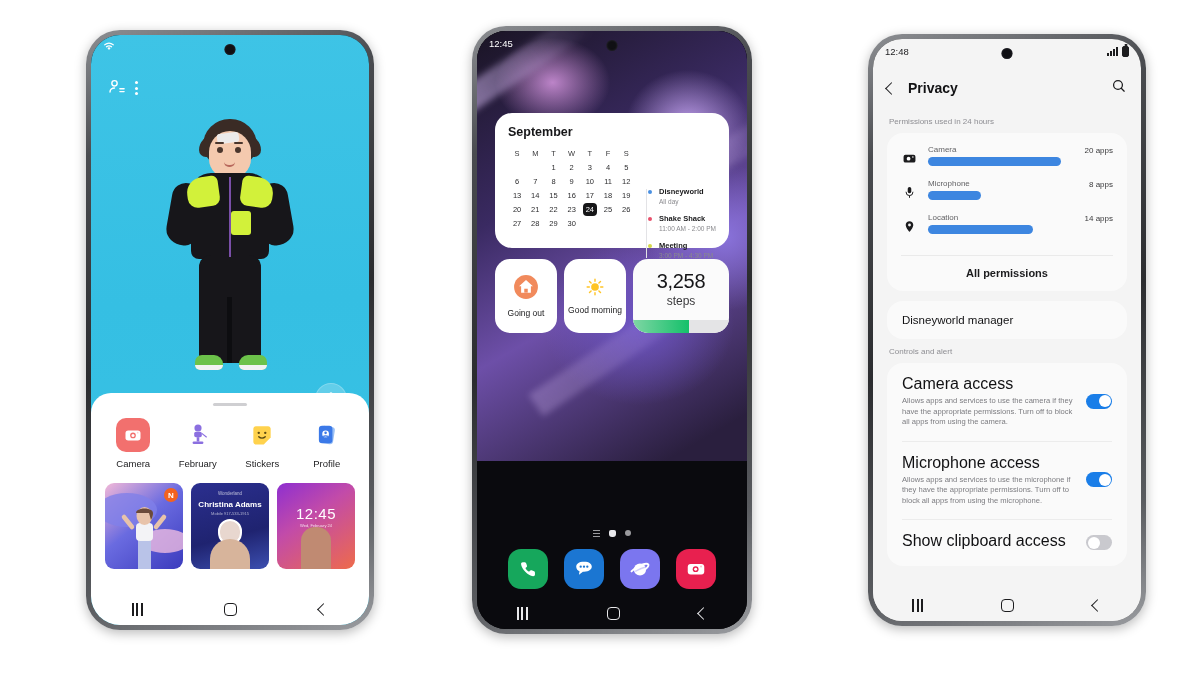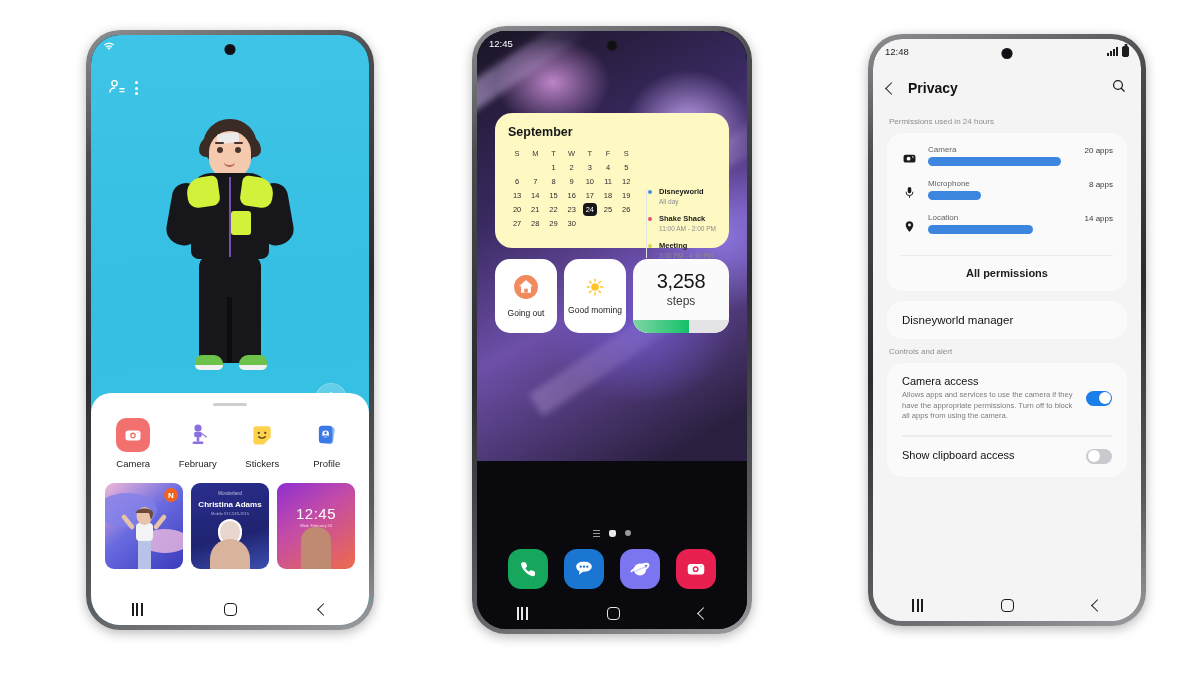--- a/index.html
+++ b/index.html
@@ -133,21 +133,21 @@
     background:
       radial-gradient(ellipse 100px 90px at 78% 22%, rgba(196,163,240,.95), transparent 62%),
       radial-gradient(ellipse 120px 110px at 92% 48%, rgba(140,118,224,.9), transparent 66%),
       radial-gradient(ellipse 90px 70px at 28% 12%, rgba(214,150,224,.85), transparent 64%),
       radial-gradient(ellipse 140px 120px at 60% 68%, rgba(110,86,200,.9), transparent 68%),
       linear-gradient(150deg,#1a1424 0%,#3a2a62 34%,#6d4fa8 58%,#2a1f3e 92%);
   }
   .wp-streak { position:absolute; width:150px; height:26px; background:linear-gradient(90deg,rgba(222,195,252,.55),rgba(255,255,255,0)); transform:rotate(-34deg); filter:blur(3px); }
   .cal-widget {
     position: absolute; top: 82px; left: 18px; right: 18px; height: 135px;
-    background: #fef9c3; border-radius: 17px; padding: 12px 13px; z-index: 12;
+    background: #ffffff; border-radius: 17px; padding: 12px 13px; z-index: 12;
   }
   .cal-month { font-size: 12.5px; font-weight: bold; color: #161618; margin-bottom: 8px; }
   .cal-body { display: flex; gap: 8px; }
   .cal-grid { width: 128px; }
   .cal-row { display: flex; }
   .cal-cell { width: 18.2px; text-align: center; font-size: 7.5px; color: #2c2c2e; line-height: 14px; }
   .cal-cell.dow { color: #38383a; font-size: 7.5px; }
   .cal-cell.today { position: relative; color: #fff; }
   .cal-cell.today span { display:inline-block; width:14px; height:13px; line-height:13px; background:#161618; border-radius:4px; }
   .cal-events { flex: 1; position: relative; padding-left: 4px; margin-top: 40px; }
@@ -195,21 +195,21 @@
   .perm-mid { flex: 1; }
   .perm-name { font-size: 8px; color: #636366; margin-bottom: 3px; }
   .perm-track { height: 9px; background: transparent; border-radius: 5px; }
   .perm-fill { height: 9px; background: #3d86e0; border-radius: 5px; }
   .perm-cnt { font-size: 8px; color: #3a3a3c; width: 42px; text-align: right; margin-top: 1px; }
   .perm-sep { height: 1px; background: #eaeaea; margin: 2px 14px 0; }
   .perm-all { text-align: center; font-size: 11px; color: #1c1c1e; padding: 11px 0 12px; cursor: pointer; font-weight: bold; }
   .row-simple { padding: 13px 15px; font-size: 11.5px; color: #121214; cursor: pointer; }
   .acc-row { padding: 12px 15px 13px; display: flex; align-items: center; gap: 10px; }
   .acc-text { flex: 1; }
-  .acc-title { font-size: 11px; color: #111113; margin-bottom: 3px; }
+  .acc-title { font-size: 16px; color: #111113; margin-bottom: 3px; }
   .acc-desc { font-size: 7.6px; color: #7c7c80; line-height: 10.5px; }
   .toggle { width: 26px; height: 15px; border-radius: 8px; background: #1a7ee8; position: relative; flex-shrink: 0; cursor: pointer; }
   .toggle .knob { position: absolute; top: 1.5px; right: 1.5px; width: 12px; height: 12px; border-radius: 50%; background: #fff; }
   .toggle.off { background: #c9c9ce; }
   .toggle.off .knob { right: auto; left: 1.5px; }
   .acc-sep { height: 1px; background: #ececec; margin: 0 15px; }
   .set-navwrap { position: absolute; left: 0; right: 0; bottom: 0; height: 32px; background: #f4f4f4; z-index: 20; }
 </style>
 </head>
 <body>
@@ -656,20 +656,29 @@
           <div class="acc-row">
             <div class="acc-text">
               <div class="acc-title">Camera access</div>
               <div class="acc-desc">Allows apps and services to use the camera if they have the appropriate permissions. Turn off to block all apps from using the camera.</div>
             </div>
             <div class="toggle">
                 <div class="knob"></div>
               </div>
           </div>
           <div class="acc-sep"></div>
+          <div class="acc-row">
+            <div class="acc-text">
+              <div class="acc-title">Microphone access</div>
+              <div class="acc-desc">Allows apps and services to use the microphone if they have the appropriate permissions. Turn off to block all apps from using the microphone.</div>
+            </div>
+            <div class="toggle">
+                <div class="knob"></div>
+              </div>
+          </div>
           <div class="acc-sep"></div>
           <div class="acc-row">
             <div class="acc-text">
               <div class="acc-title">Show clipboard access</div>
             </div>
             <div class="toggle off">
                 <div class="knob"></div>
               </div>
           </div>
         </div>

